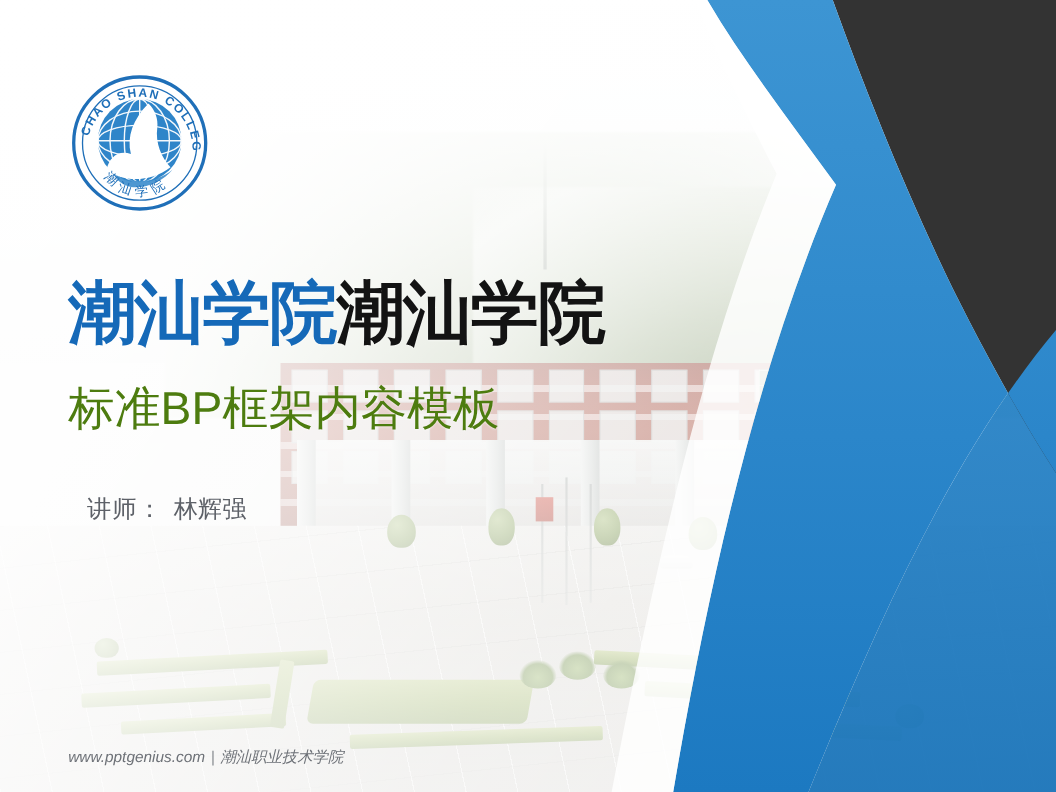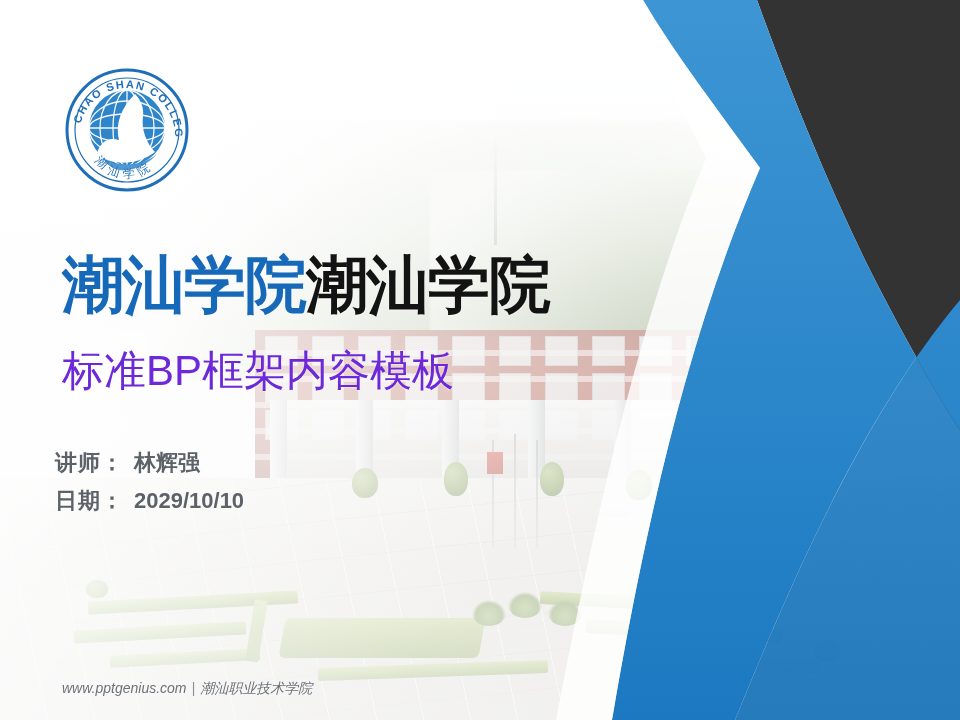--- a/index.html
+++ b/index.html
@@ -184,35 +184,34 @@
     white-space: nowrap;
     text-shadow: 0 1px 2px rgba(255,255,255,.55);
   }
   .title .t-blue { color: #1569b8; }
   .title .t-dark { color: #131313; }
 
   .subtitle {
     position: absolute;
     left: 62px; top: 350px;
     font-size: 42px;
-    color: #6d28d9;
+    color: #4d7c0f;
     line-height: 1;
     white-space: nowrap;
     text-shadow: 0 1px 2px rgba(255,255,255,.5);
   }
 
   .meta {
     position: absolute;
-    left: 55px; top: 444px;
+    left: 79px; top: 444px;
     font-size: 22px;
     color: #5d6168;
     line-height: 38px;
     white-space: nowrap;
     text-shadow: 0 1px 2px rgba(255,255,255,.5);
-    font-weight: bold;
   }
   .meta .label { letter-spacing: 1px; }
   .meta .value { margin-left: 10px; }
 
   .footer {
     position: absolute;
     left: 62px; top: 680px;
     font-size: 14px;
     color: #6d7177;
     white-space: nowrap;
@@ -378,22 +377,19 @@
   </svg>
 
   <div class="title"><span class="t-blue">潮汕学院</span><span class="t-dark">潮汕学院</span></div>
 
   <div class="subtitle">标准BP框架内容模板</div>
 
   <div class="meta">
     <div>
       <span class="label">讲师：</span><span class="value">林辉强</span>
     </div>
-    <div>
-      <span class="label">日期：</span><span class="value">2029/10/10</span>
-    </div>
   </div>
 
   <div class="footer">
     <span>www.pptgenius.com</span><span class="sep">|</span><span>潮汕职业技术学院</span>
   </div>
 
 </div>
 
 </body></html>

